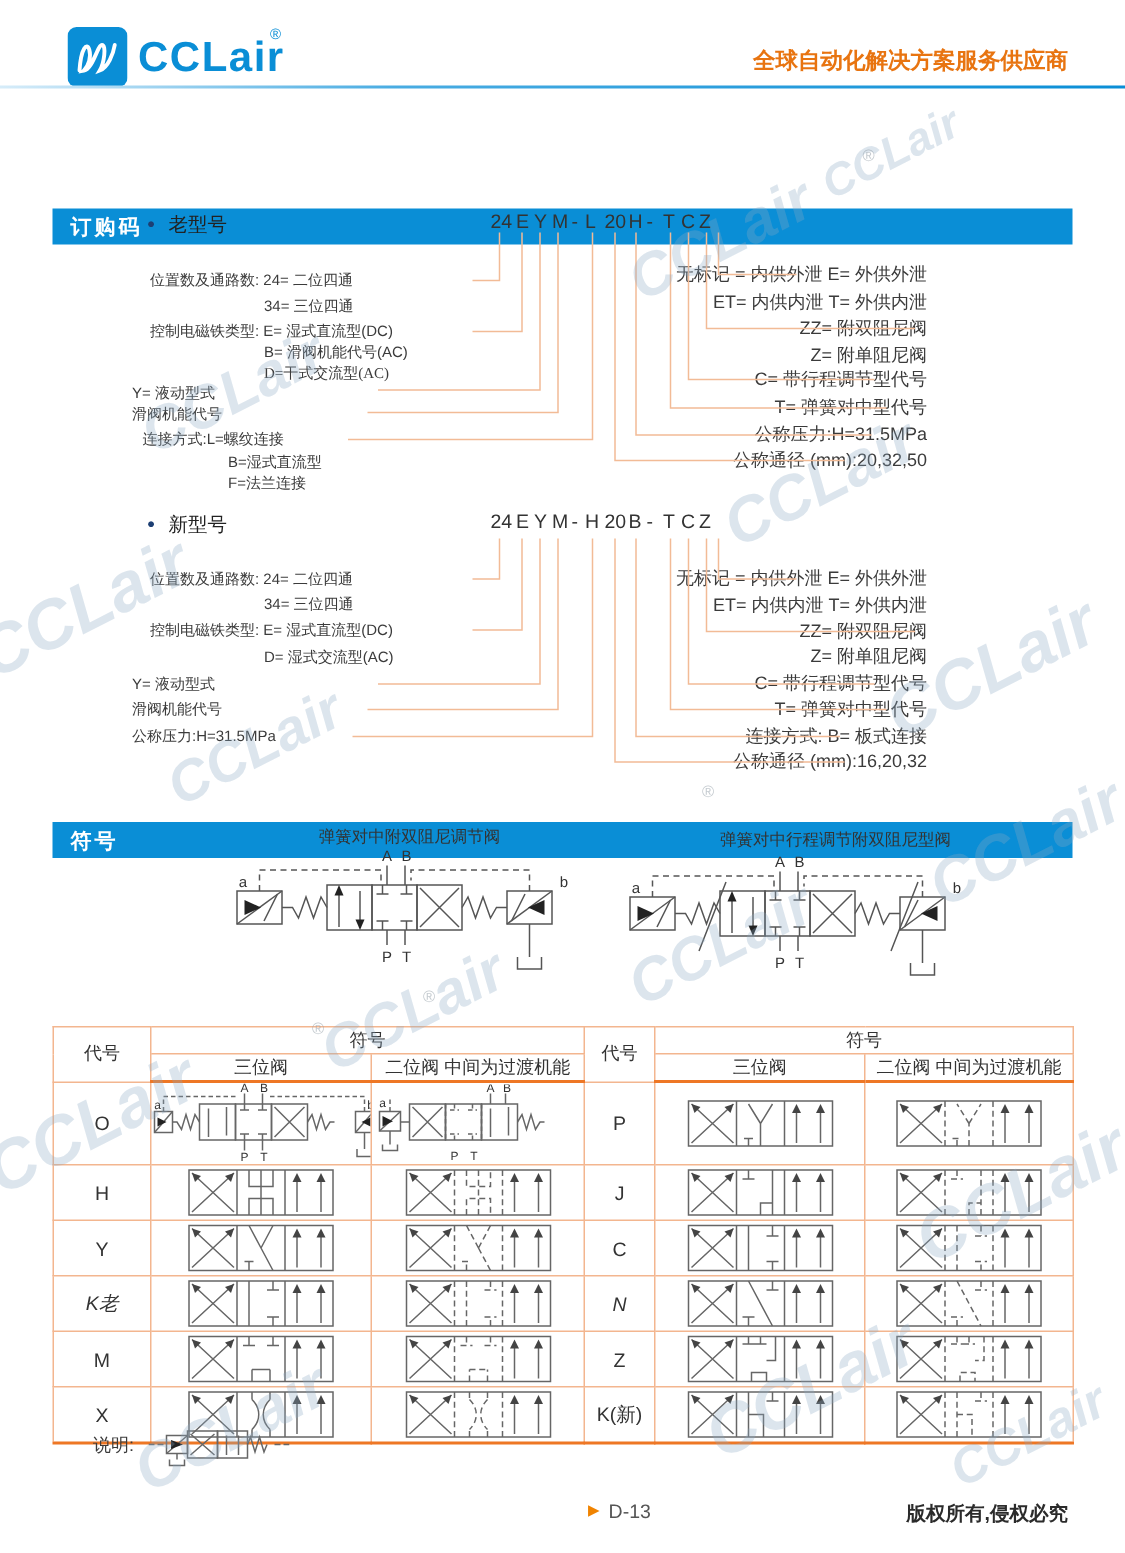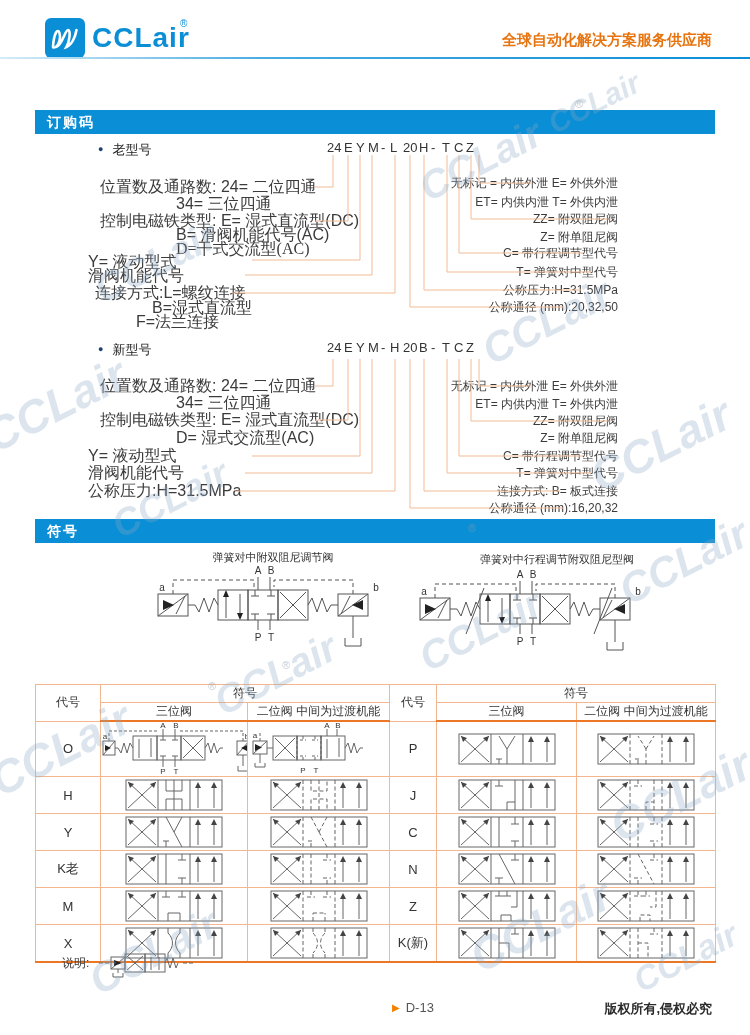--- a/index.html
+++ b/index.html
@@ -1,30 +1,30 @@
 <!DOCTYPE html>
 <html><head>
 <meta charset="utf-8">
 <style>
   html,body{margin:0;padding:0;background:#fff;}
   body{width:750px;height:1035px;position:relative;overflow:hidden;
        font-family:"Liberation Sans","DejaVu Sans",sans-serif;color:#3a3a3a;}
   .page{position:absolute;left:0;top:0;width:750px;height:1035px;overflow:hidden;background:#fff;}
   .abs{position:absolute;}
   .bar{position:absolute;left:35px;width:680px;height:24px;background:#0a8ed6;color:#fff;
-       font-size:14px;font-weight:bold;line-height:24px;padding-left:12px;box-sizing:border-box;letter-spacing:2px;}
+       font-size:14px;font-weight:bold;line-height:24px;padding-left:12px;box-sizing:border-box;letter-spacing:2px;margin-top:29px;}
   .hdr-line{position:absolute;left:0;top:57px;width:750px;height:2px;
        background:linear-gradient(90deg,#d6ecf9 0%,#49ace2 35%,#0a8ed6 100%);}
   .brand{position:absolute;left:92px;top:22px;font-size:28px;font-weight:bold;color:#0a8ed6;letter-spacing:1px;}
   .brand-reg{position:absolute;left:180px;top:18px;font-size:10px;color:#0a8ed6;}
   .tagline{position:absolute;right:38px;top:31px;font-size:15px;font-weight:bold;color:#e87410;}
   .model-h{position:absolute;font-size:13px;color:#222;font-family:Liberation Mono, monospace;}
   .bullet{color:#1d3f73;font-size:9px;vertical-align:2px;margin-right:9px;}
   .codechar{position:absolute;font-size:13px;color:#333;white-space:nowrap;}
-  .lbl{position:absolute;font-size:16px;white-space:nowrap;transform:translateY(-50%);color:#3b3b3b;}
+  .lbl{position:absolute;font-size:10px;white-space:nowrap;transform:translateY(-50%);color:#3b3b3b;}
   .rlbl{position:absolute;right:132px;font-size:12px;white-space:nowrap;transform:translateY(-50%);color:#3b3b3b;}
   .diag-title{font-size:11px;fill:#333;}
   .schem{stroke:#555;fill:none;stroke-width:1;}
   .schem-f{fill:#222;stroke:none;}
   .dash{stroke-dasharray:4 3;}
   .spool{position:absolute;left:35px;top:684px;width:680px;border-collapse:collapse;table-layout:fixed;
          border-top:1px solid #f0b08a;border-bottom:2px solid #ee7725;}
   .spool td,.spool th{border:1px solid #f3b68f;font-weight:normal;text-align:center;vertical-align:middle;
          padding:0;color:#333;font-size:13px;overflow:hidden;}
   .spool th{font-size:12px;height:16px;}
@@ -96,21 +96,21 @@
   <div id="labels-old">
       <div class="lbl" style="left: 100px; top: 187px;">位置数及通路数: 24= 二位四通</div>
       <div class="lbl" style="left: 176px; top: 204px;">34= 三位四通</div>
       <div class="lbl" style="left: 100px; top: 221px;">控制电磁铁类型: E= 湿式直流型(DC)</div>
       <div class="lbl" style="left: 176px; top: 235px;">B= 滑阀机能代号(AC)</div>
       <div class="lbl" style="left: 176px; top: 249px; font-family: Liberation Serif, serif;">D=干式交流型(AC)</div>
       <div class="lbl" style="left: 88px; top: 262px;">Y= 液动型式</div>
       <div class="lbl" style="left: 88px; top: 276px;">滑阀机能代号</div>
       <div class="lbl" style="left: 95px; top: 293px;">连接方式:L=螺纹连接</div>
       <div class="lbl" style="left: 152px; top: 308px;">B=湿式直流型</div>
-      <div class="lbl" style="left: 136px; top: 322px;">F=法兰连接</div>
+      <div class="lbl" style="left: 152px; top: 322px;">F=法兰连接</div>
       <div class="rlbl" style="top: 183px;">无标记 = 内供外泄   E= 外供外泄</div>
       <div class="rlbl" style="top: 202px;">ET=  内供内泄   T= 外供内泄</div>
       <div class="rlbl" style="top: 219px;">ZZ= 附双阻尼阀</div>
       <div class="rlbl" style="top: 237px;">Z= 附单阻尼阀</div>
       <div class="rlbl" style="top: 253px;">C= 带行程调节型代号</div>
       <div class="rlbl" style="top: 272px;">T=  弹簧对中型代号</div>
       <div class="rlbl" style="top: 290px;">公称压力:H=31.5MPa</div>
       <div class="rlbl" style="top: 307px;">公称通径 (mm):20,32,50</div>
     </div>
   <div id="labels-new">
@@ -496,21 +496,21 @@
               </g>
               <g fill="#444">
                 <polygon points="32,5 26,7 30,11"></polygon>
                 <polygon points="4,5 10,7 6,11"></polygon>
                 <polygon points="74,5 71,11 77,11"></polygon>
                 <polygon points="90,5 87,11 93,11"></polygon>
               </g>
             </svg>
           </td>
         </tr>
-        <tr style="height: 36px;">
+        <tr style="height: 36px; font-style: italic;">
           <td>K老</td>
           <td>
             <svg width="100" height="36" viewBox="0 0 100 36" style="margin: 0px auto;">
               <g stroke="#666" fill="none" stroke-width="1">
                 <rect x="2" y="3" width="96" height="30"></rect>
                 <path d="M34,3 V33 M66,3 V33"></path>
                 <path d="M4,5 L32,31 M32,5 L4,31"></path>
                 <path d="M74,31 V7 M90,31 V7"></path>
                 <path d="M42,3 V33 M58,3 v6 M54,9 h8 M58,33 v-6 M54,27 h8"></path>
               </g>

